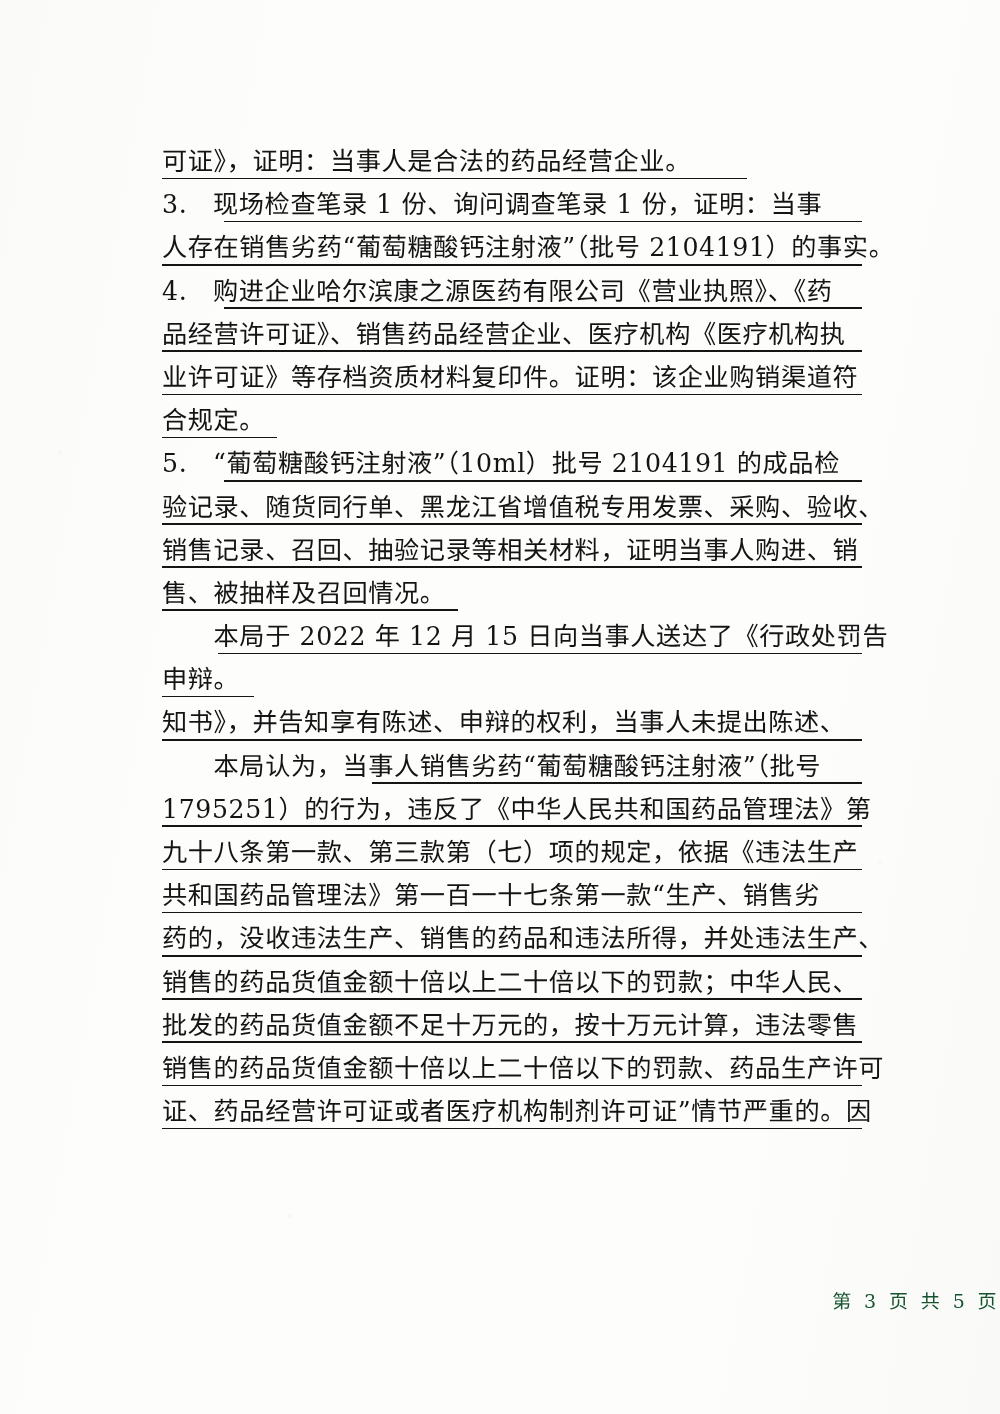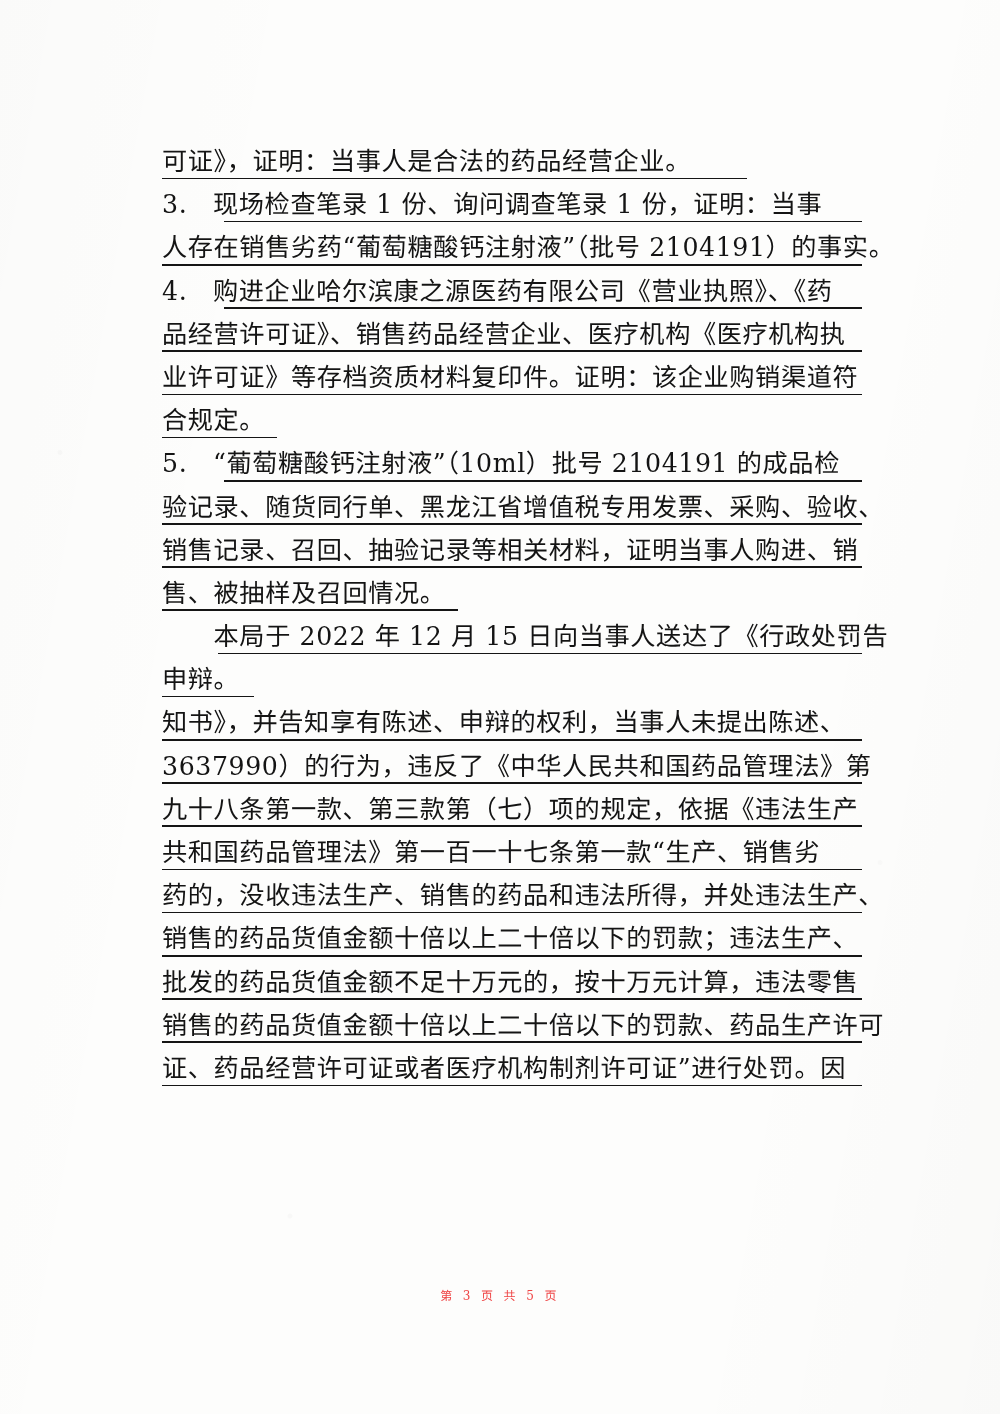--- a/index.html
+++ b/index.html
@@ -60,24 +60,24 @@
     bottom: 4px;
     height: 1.6px;
     background: #151515;
   }
 
   .footer {
     position: absolute;
     left: 0;
     right: 0;
     top: 1286px;
-    text-align: center;
-    font-size: 12px;
+    text-align: right;
+    font-size: 19px;
     letter-spacing: 3.4px;
-    color: #ef4444;
+    color: #14532d;
   }
 </style>
 </head>
 <body>
 
 <div class="page">
 
   <div class="scan-noise"></div>
 
   <div class="body-block" id="body-block">
@@ -88,25 +88,26 @@
       <div class="doc-line ul">品经营许可证》、销售药品经营企业、医疗机构《医疗机构执</div>
       <div class="doc-line ul">业许可证》等存档资质材料复印件。证明：该企业购销渠道符</div>
       <div class="doc-line ul" style="--ul-end: 585px;">合规定。</div>
       <div class="doc-line ul" style="--ul-start: 62px;">5.　“葡萄糖酸钙注射液”（10ml）批号 2104191 的成品检</div>
       <div class="doc-line ul">验记录、随货同行单、黑龙江省增值税专用发票、采购、验收、</div>
       <div class="doc-line ul">销售记录、召回、抽验记录等相关材料，证明当事人购进、销</div>
       <div class="doc-line ul" style="--ul-end: 404px;">售、被抽样及召回情况。</div>
       <div class="doc-line ul" style="--ul-start: 56px;">　　本局于 2022 年 12 月 15 日向当事人送达了《行政处罚告</div>
       <div class="doc-line ul" style="--ul-end: 608px;">申辩。</div>
       <div class="doc-line ul">知书》，并告知享有陈述、申辩的权利，当事人未提出陈述、</div>
-      <div class="doc-line ul">3637990）的行为，违反了《中华人民共和国药品管理法》第</div>
+      <div class="doc-line ul" style="--ul-start: 210px;">　　本局认为，当事人销售劣药“葡萄糖酸钙注射液”（批号</div>
+      <div class="doc-line ul">1795251）的行为，违反了《中华人民共和国药品管理法》第</div>
       <div class="doc-line ul">九十八条第一款、第三款第（七）项的规定，依据《违法生产</div>
       <div class="doc-line ul">共和国药品管理法》第一百一十七条第一款“生产、销售劣</div>
       <div class="doc-line ul">药的，没收违法生产、销售的药品和违法所得，并处违法生产、</div>
-      <div class="doc-line ul">销售的药品货值金额十倍以上二十倍以下的罚款；违法生产、</div>
+      <div class="doc-line ul">销售的药品货值金额十倍以上二十倍以下的罚款；中华人民、</div>
       <div class="doc-line ul">批发的药品货值金额不足十万元的，按十万元计算，违法零售</div>
       <div class="doc-line ul">销售的药品货值金额十倍以上二十倍以下的罚款、药品生产许可</div>
-      <div class="doc-line ul">证、药品经营许可证或者医疗机构制剂许可证”进行处罚。因</div>
+      <div class="doc-line ul">证、药品经营许可证或者医疗机构制剂许可证”情节严重的。因</div>
     </div>
 
   <div class="footer">第 3 页 共 5 页</div>
 
 </div>
 
 </body></html>

